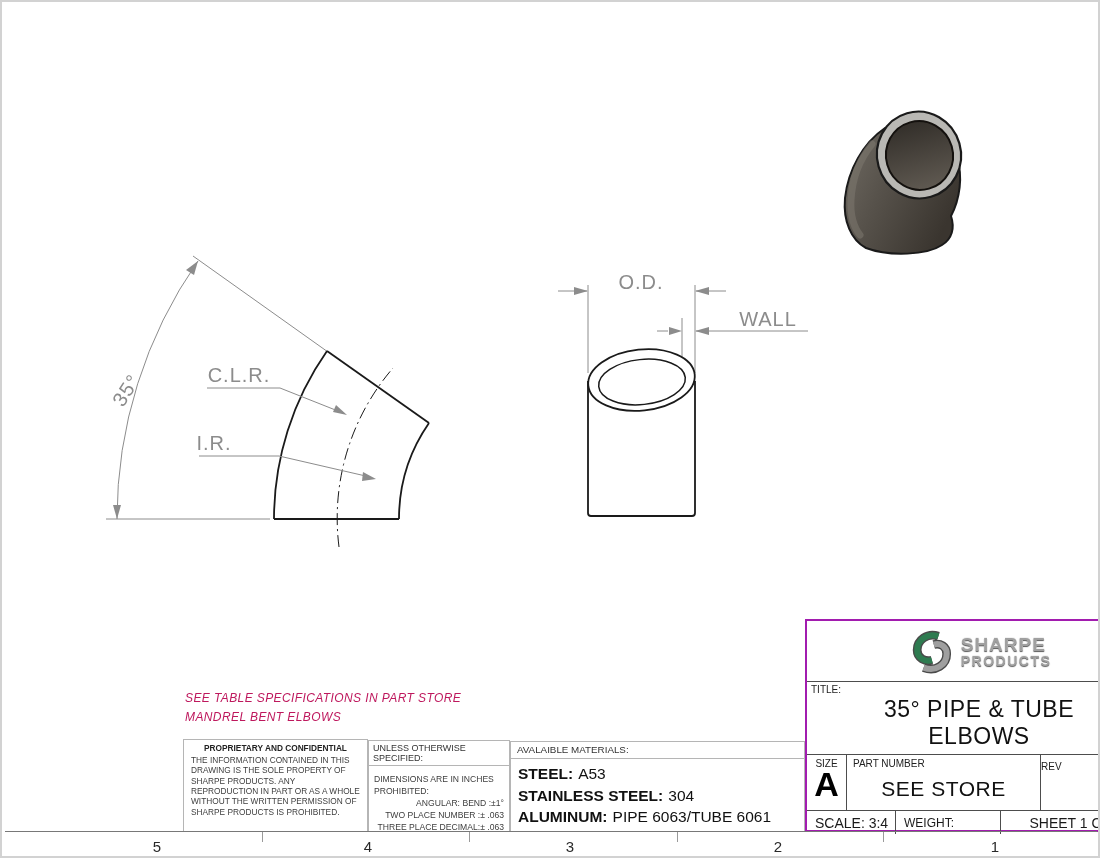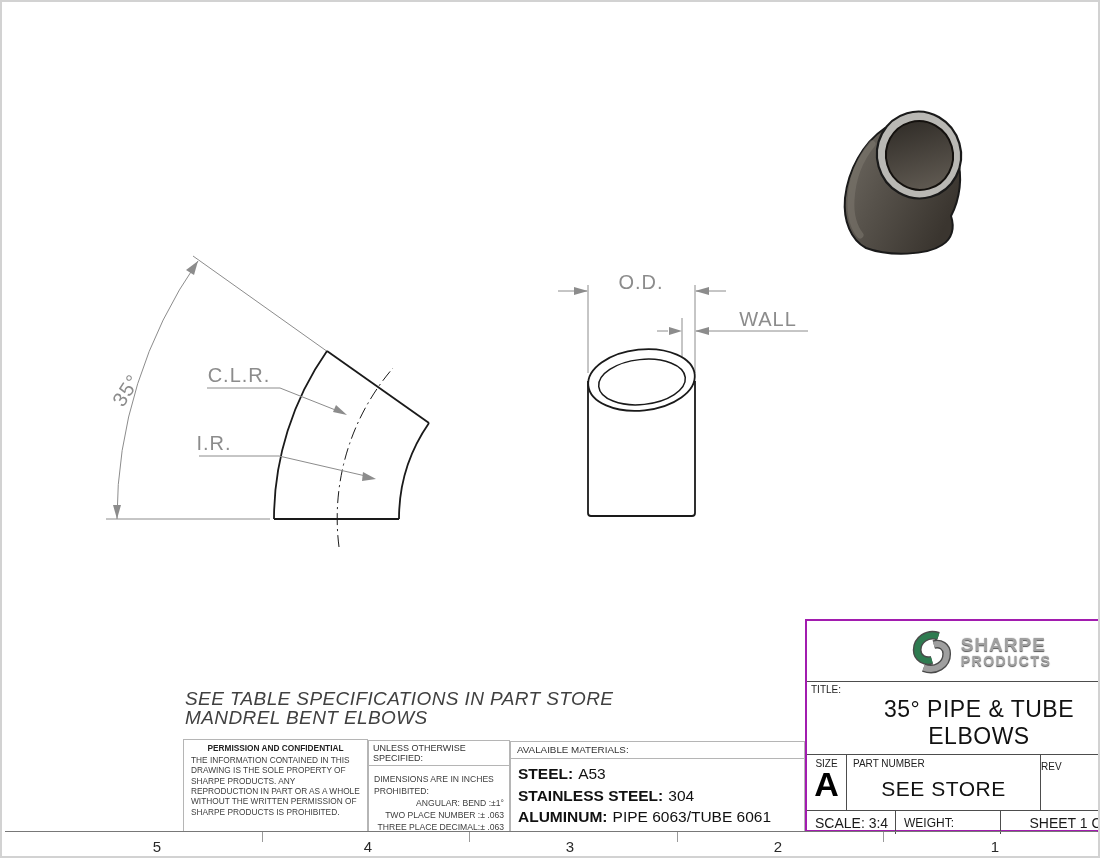--- a/index.html
+++ b/index.html
@@ -8,21 +8,21 @@
     font-family:"Liberation Sans", sans-serif;color:#1a1a1a;
     border:2px solid #d2d2d2;box-sizing:border-box;overflow:hidden;
   }
   svg text{font-family:"Liberation Sans", sans-serif;}
   .dimtext{fill:#8c8c8c;font-size:20px;letter-spacing:1px;}
   
   #frame-bottom{position:absolute;left:3px;top:829px;width:1092px;height:1px;background:#787878;}
   .zone-num{position:absolute;top:836px;width:40px;text-align:center;font-size:15px;color:#2a2a2a;}
   .zone-tick{position:absolute;top:830px;width:1px;height:10px;background:#9a9a9a;}
   
-  #note{position:absolute;left:183px;top:687px;font-style:italic;font-size:19px;line-height:19px;letter-spacing:.4px;color:#404040;}
+  #note{position:absolute;left:183px;top:687px;font-style:italic;font-size:12px;line-height:19px;letter-spacing:.4px;color:#be185d;}
   
   .graybox{position:absolute;border:1px solid #b5b5b5;box-sizing:border-box;background:#fff;color:#3d3d3d;}
   #prop-box{left:181px;top:737px;width:185px;height:93px;padding:3px 7px;}
   #prop-box .hd{font-weight:bold;font-size:8.3px;text-align:center;color:#222;margin-bottom:2px;}
   #prop-box .bd{font-size:8.3px;line-height:1.25;}
   #tol-box{left:366px;top:738px;width:142px;height:92px;}
   #tol-box .hd{font-size:9px;padding:2px 4px;border-bottom:1px solid #b5b5b5;color:#333;}
   #tol-box .bd{font-size:8.6px;line-height:1.4;padding:7px 5px 0 5px;}
   .tolrow{display:flex;justify-content:flex-end;}
   #mat-box{left:508px;top:739px;width:295px;height:91px;}
@@ -128,21 +128,21 @@
       <ellipse cx="917.5" cy="153.5" rx="33.5" ry="34.5" transform="rotate(-16 917.5 153.5)" fill="url(#holeGrad)" stroke="#14110e" stroke-width="2"></ellipse>
     </g>
   </svg>
 
   <div id="note">
     <div>SEE TABLE SPECIFICATIONS IN PART STORE</div>
     <div>MANDREL BENT ELBOWS</div>
   </div>
 
   <div id="prop-box" class="graybox">
-    <div class="hd">PERMISSION AND CONFIDENTIAL</div>
+    <div class="hd">PROPRIETARY AND CONFIDENTIAL</div>
     <div class="bd">THE INFORMATION CONTAINED IN THIS DRAWING IS THE SOLE PROPERTY OF SHARPE PRODUCTS.  ANY REPRODUCTION IN PART OR AS A WHOLE WITHOUT THE WRITTEN PERMISSION OF SHARPE PRODUCTS IS PROHIBITED.</div>
   </div>
 
   <div id="tol-box" class="graybox">
     <div class="hd">UNLESS OTHERWISE SPECIFIED:</div>
     <div class="bd">
       <div>DIMENSIONS ARE IN INCHES</div>
       <div>PROHIBITED:</div>
       <div class="tolrow">
         <span>ANGULAR: BEND :</span>

